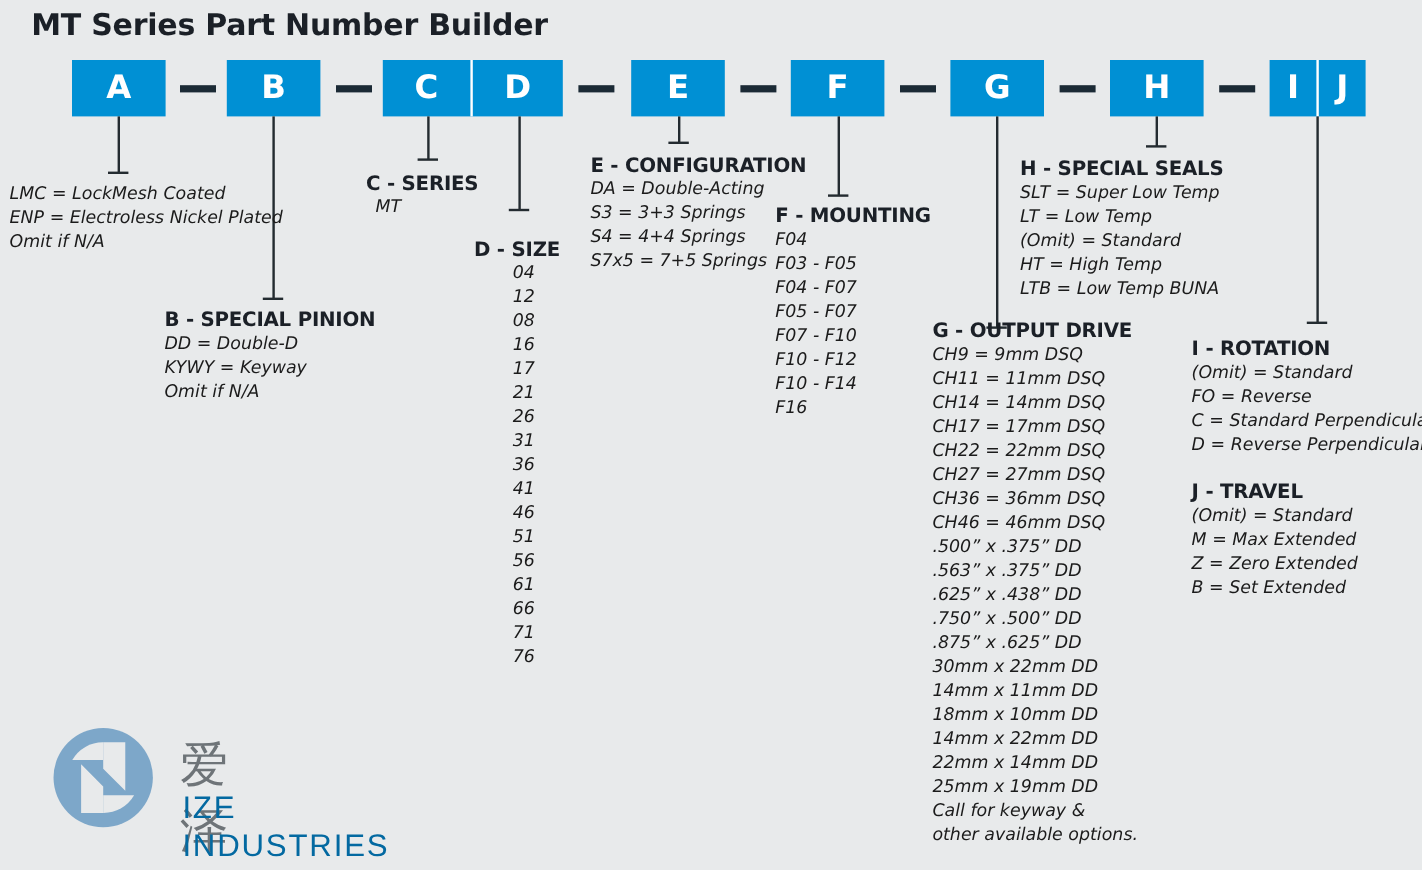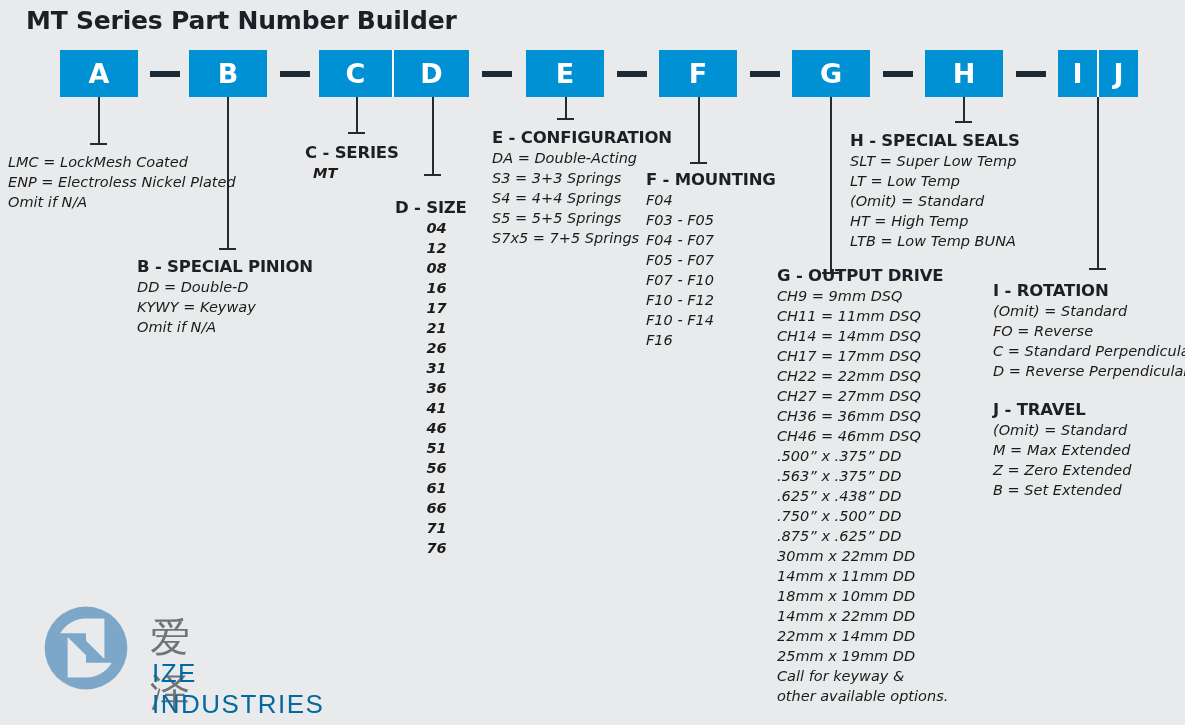--- a/index.html
+++ b/index.html
@@ -67,21 +67,21 @@
   }
   .block li{
     font-style:italic;
     font-size:14.5px;
     line-height:20px;
     color:#1b1b1b;
     font-family:"DejaVu Sans", sans-serif;
     white-space:nowrap;
   }
   .block.center{text-align:center;}
-  .block.center li{text-align:center;font-weight:bold;}
+  .block.center li{text-align:center;}
 
   
   #logo{position:absolute;left:40px;top:600px;}
   #logo-mark{position:absolute;left:0;top:2px;width:92px;height:92px;}
   #logo-cn{
     position:absolute;left:110px;top:10px;
     font-size:40px;letter-spacing:3px;
     color:#6e7478;font-weight:normal;
     font-family:"DejaVu Sans", sans-serif;
   }
@@ -215,21 +215,20 @@
       <li>76</li>
     </ul>
   </div>
 
   <div class="block" style="left:492px;top:128px;">
     <h3>E - CONFIGURATION</h3>
     <ul>
       <li>DA = Double-Acting</li>
       <li>S3 = 3+3 Springs</li>
       <li>S4 = 4+4 Springs</li>
-      <li>S5 = 5+5 Springs</li>
       <li>S7x5 = 7+5 Springs</li>
     </ul>
   </div>
 
   <div class="block" style="left:646px;top:170px;">
     <h3>F - MOUNTING</h3>
     <ul>
       <li>F04</li>
       <li>F03 - F05</li>
       <li>F04 - F07</li>

